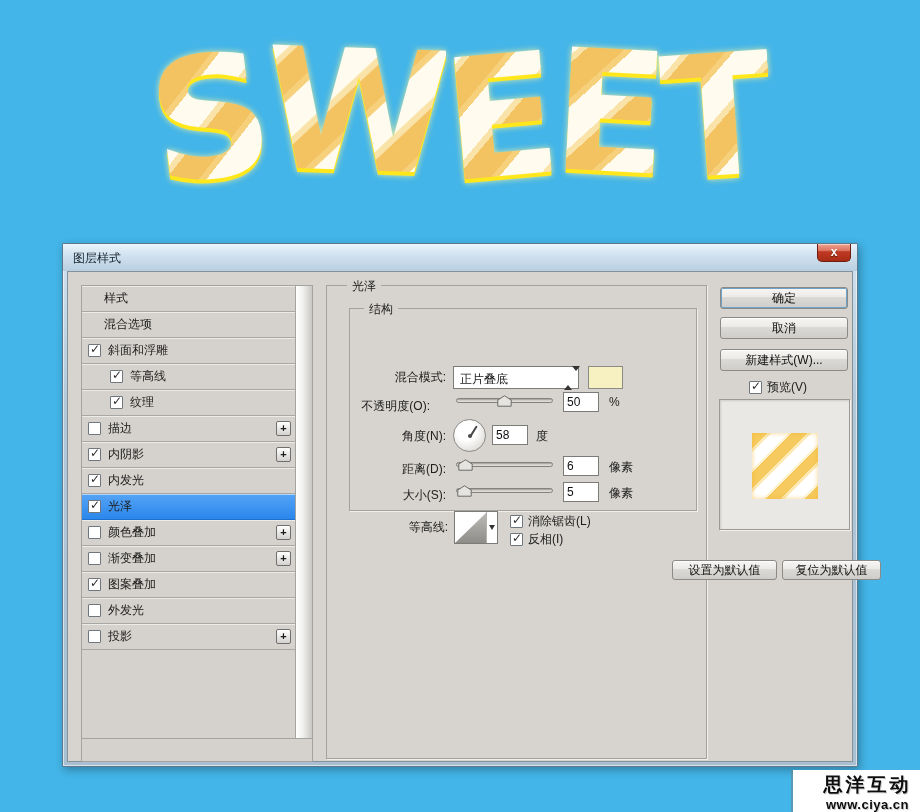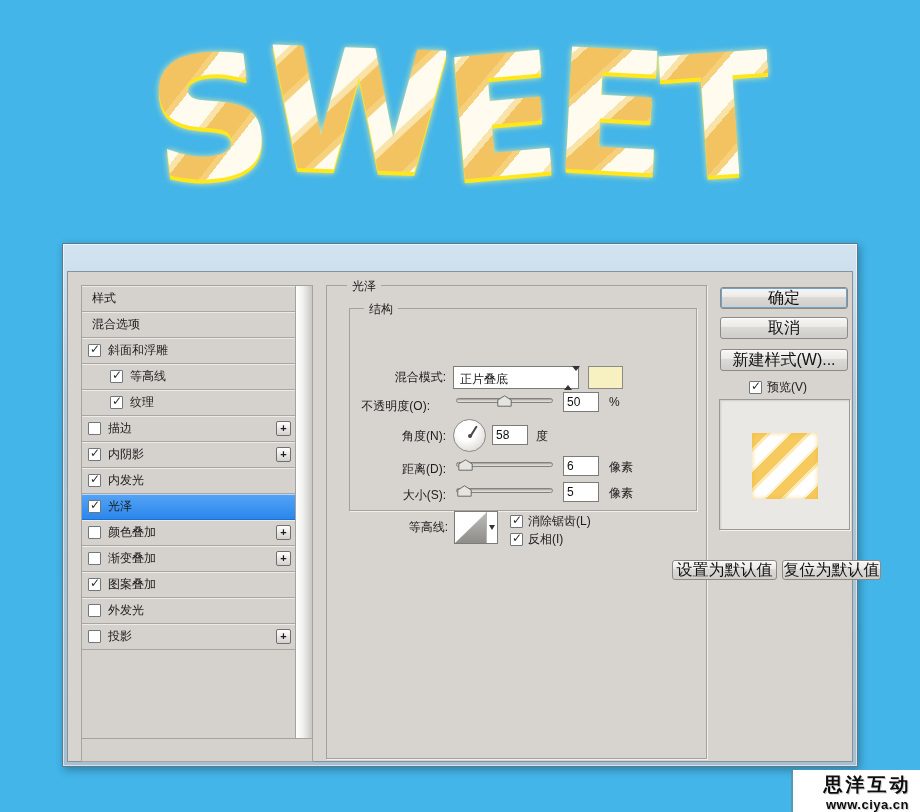--- a/index.html
+++ b/index.html
@@ -44,21 +44,21 @@
             border:1px solid #a3a3a0; background:#d5d2cd; }
   .style-list { position:absolute; left:0; top:0; width:230px; height:453px;
             border-bottom:1px solid #a3a3a0; overflow:hidden; }
   .scrollbar { position:absolute; right:0; top:0; width:17px; height:452px;
             background:linear-gradient(90deg,#ffffff,#f2f2f0 40%,#c9c7c3);
             border-left:1px solid #a3a3a0; }
   .srow { position:relative; height:26px; line-height:25px; border-bottom:1px solid #a9a7a3;
             box-shadow:inset 0 1px 0 rgba(255,255,255,.55); width:213px;
             display:flex; align-items:center; cursor:pointer; }
   .srow.sel { background:linear-gradient(180deg,#55a4f5,#2a87ec); border-bottom-color:#1f6fd0; }
-  .slabel { margin-left:10px; white-space:nowrap; }
+  .slabel { margin-left:22px; white-space:nowrap; }
   .srow .cb + .slabel { margin-left:7px; }
   .cb { width:13px; height:13px; background:#fff; border:1px solid #70777c; border-radius:1px;
         margin-left:6px; flex:0 0 13px; position:relative; display:inline-block; }
   .cb.ind { margin-left:28px; }
   .cb .ck { position:absolute; left:1px; top:-3px; font-style:normal; font-size:12px;
         font-weight:bold; color:#2b2b2b; line-height:15px; }
   .plusbtn { position:absolute; right:4px; top:5px; width:15px; height:15px;
         background:linear-gradient(180deg,#ffffff,#d4d2cf); border:1px solid #6f6f6f; border-radius:2px;
         font-size:11px; font-weight:bold; text-align:center; line-height:13px; cursor:pointer; }
 
@@ -131,21 +131,21 @@
   .contour .dd-strip { position:absolute; right:0; top:0; width:11px; height:31px; border-left:1px solid #b5b3af; }
   .contour .arr { position:absolute; right:2px; top:13px; width:0; height:0;
         border-left:3.5px solid transparent; border-right:3.5px solid transparent; border-top:5px solid #333; }
 
   .opt-check { position:absolute; display:flex; align-items:center; cursor:pointer; }
   .opt-check .cb { margin-left:0; }
   .opt-check .olabel { margin-left:5px; white-space:nowrap; }
 
   
   .btn { position:absolute; background:linear-gradient(180deg,#f7f6f4 0%,#eceae7 45%,#dcdad6 46%,#cfcdc9 100%);
-        border:1px solid #8c8a86; border-radius:3px; text-align:center; font-size:16px; cursor:pointer;
+        border:1px solid #8c8a86; border-radius:3px; text-align:center; font-size:12px; cursor:pointer;
         box-shadow:inset 0 1px 0 rgba(255,255,255,.8); color:#111; }
   .btn-default1 { left:345px; top:274px; width:105px; height:20px; line-height:18px; }
   .btn-default2 { left:455px; top:274px; width:99px; height:20px; line-height:18px; }
   .btn-ok     { left:652px; top:15px; width:128px; height:22px; line-height:20px;
         box-shadow:inset 0 0 0 1px #6da2c9, inset 0 1px 0 rgba(255,255,255,.8); }
   .btn-cancel { left:652px; top:45px; width:128px; height:22px; line-height:20px; }
   .btn-new    { left:652px; top:77px; width:128px; height:22px; line-height:20px; }
 
   .preview-check { left:681px; top:107px; }
   .preview-panel { position:absolute; left:651px; top:127px; width:131px; height:131px;
@@ -169,20 +169,26 @@
 
 <div class="headline">
   <span class="letter l0">S</span>
   <span class="letter l1">W</span>
   <span class="letter l2">E</span>
   <span class="letter l3">E</span>
   <span class="letter l4">T</span>
 </div>
 
 <div class="dialog">
+  <div class="titlebar">
+    <span class="title-text">图层样式</span>
+    <div class="close-btn">
+      <span>x</span>
+    </div>
+  </div>
 
   <div class="client">
 
     <div class="left-panel">
       <div class="style-list">
 
         <div class="srow">
           <span class="slabel">样式</span>
         </div>
         <div class="srow">

